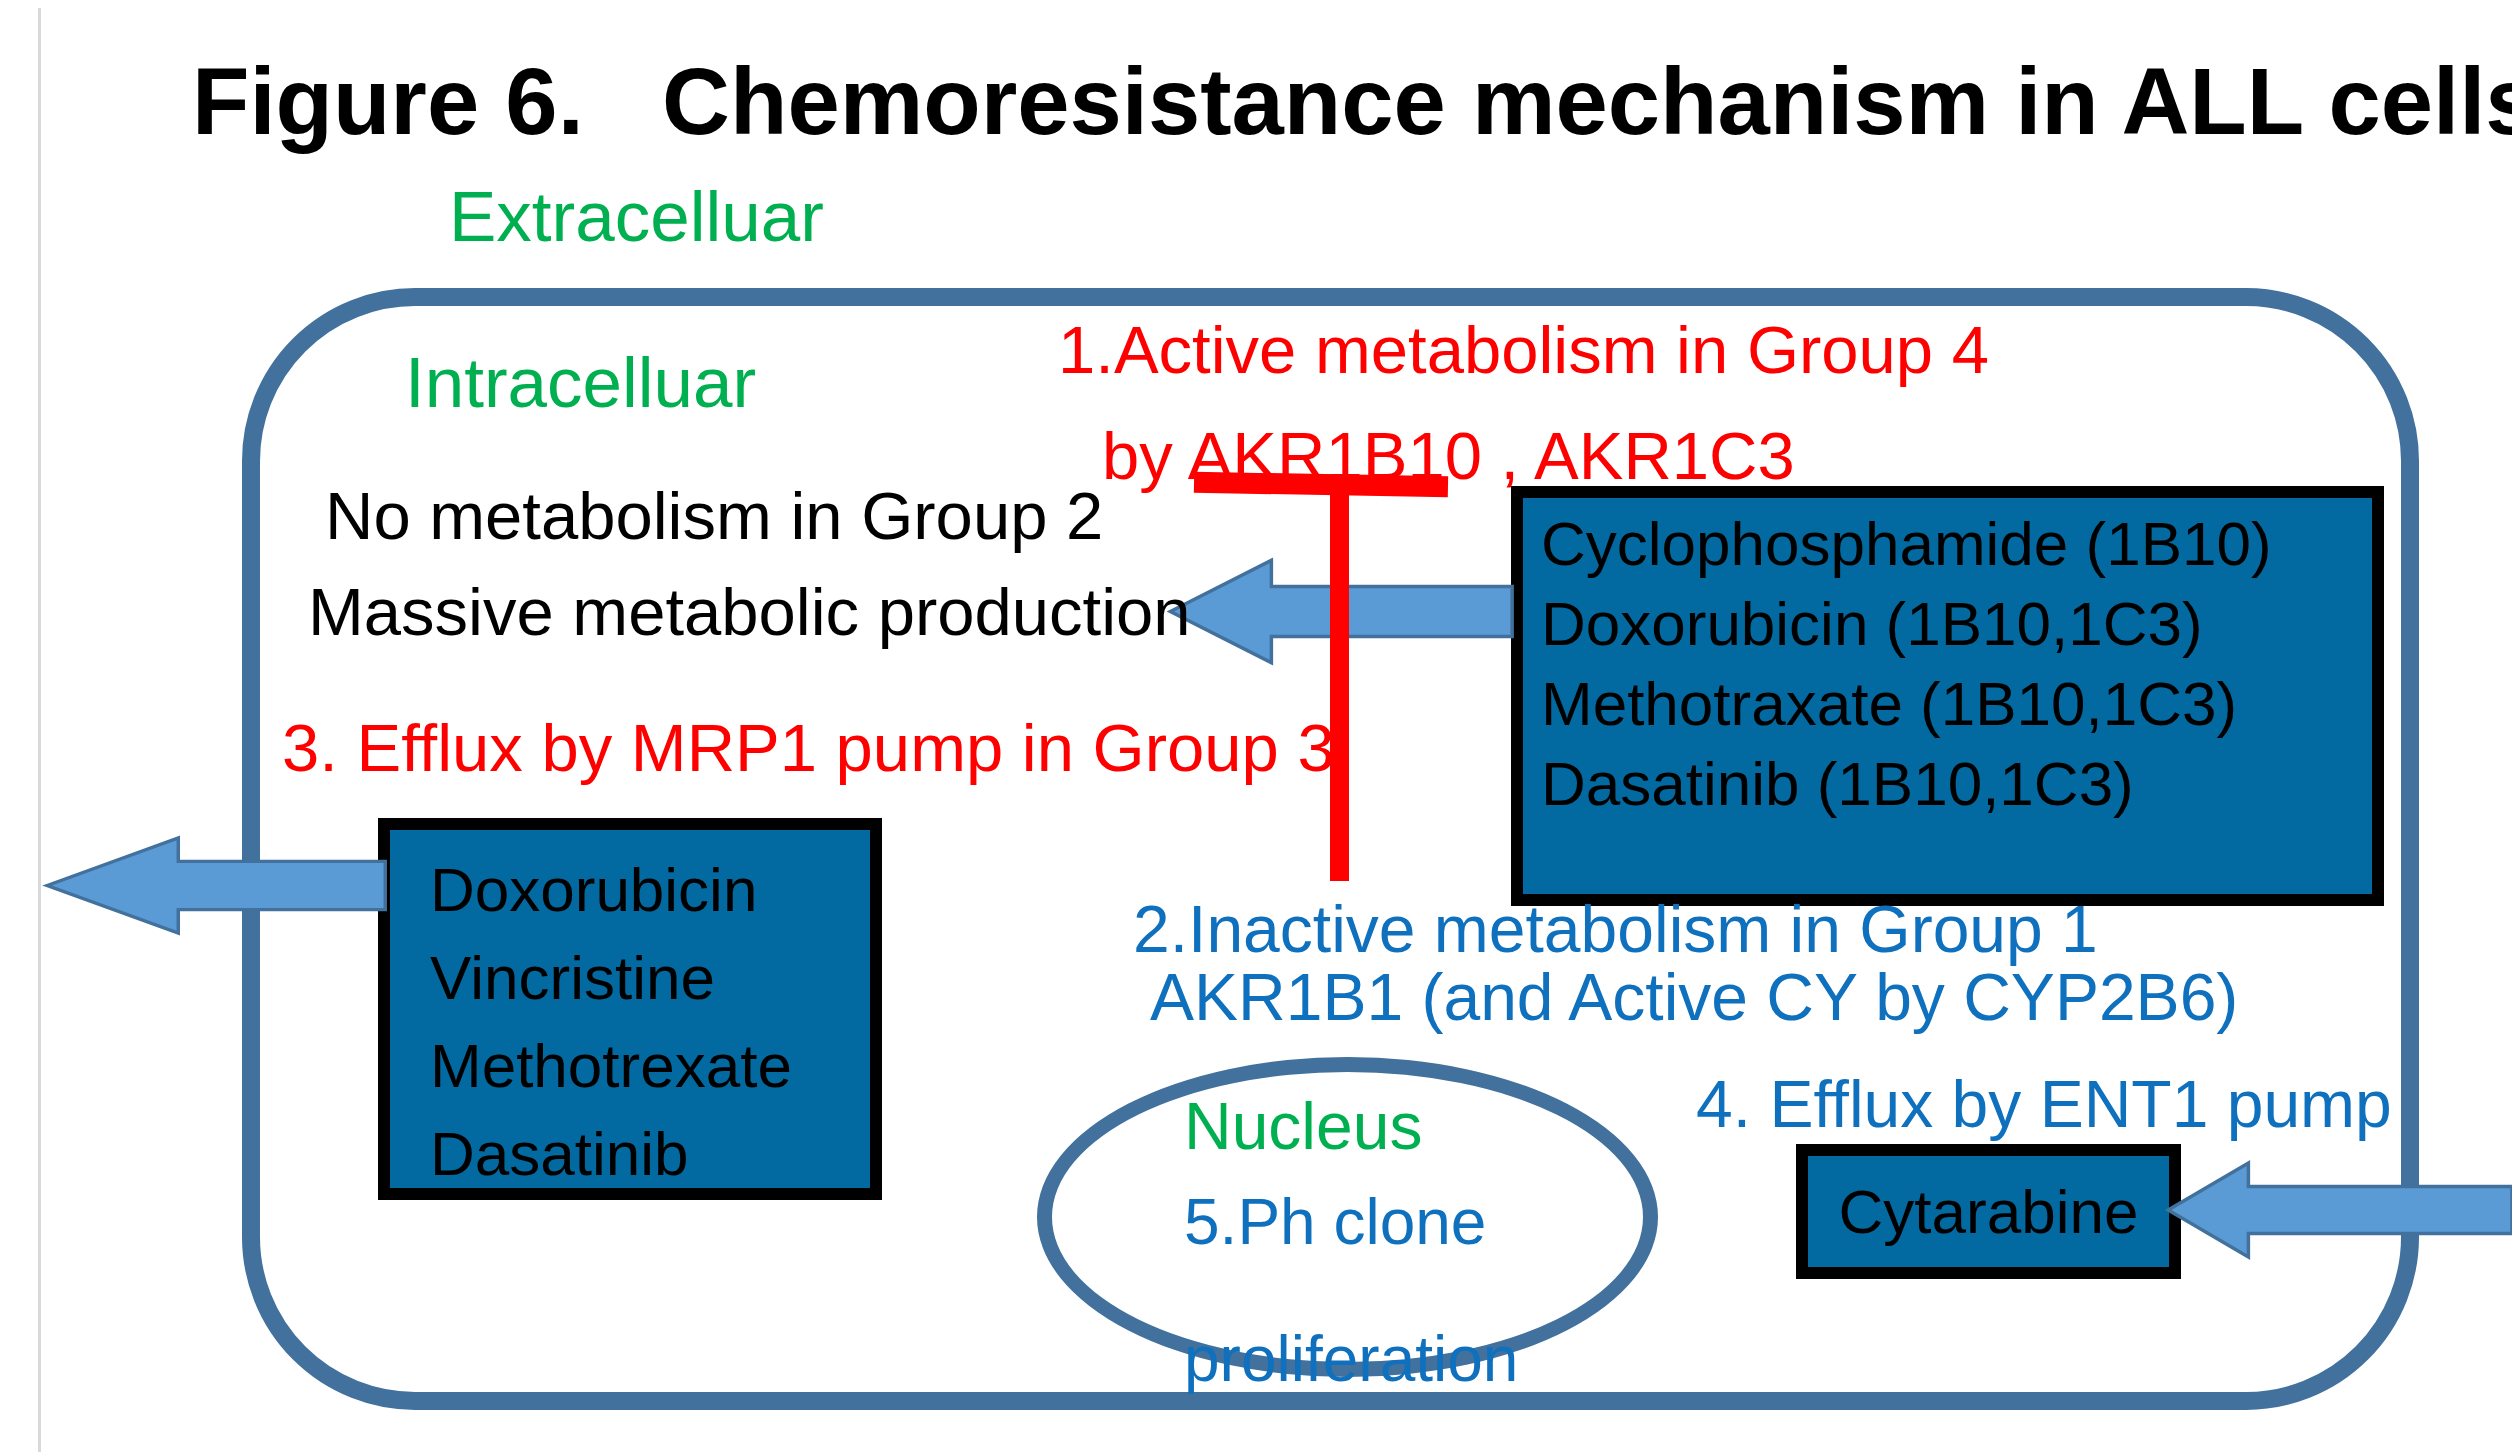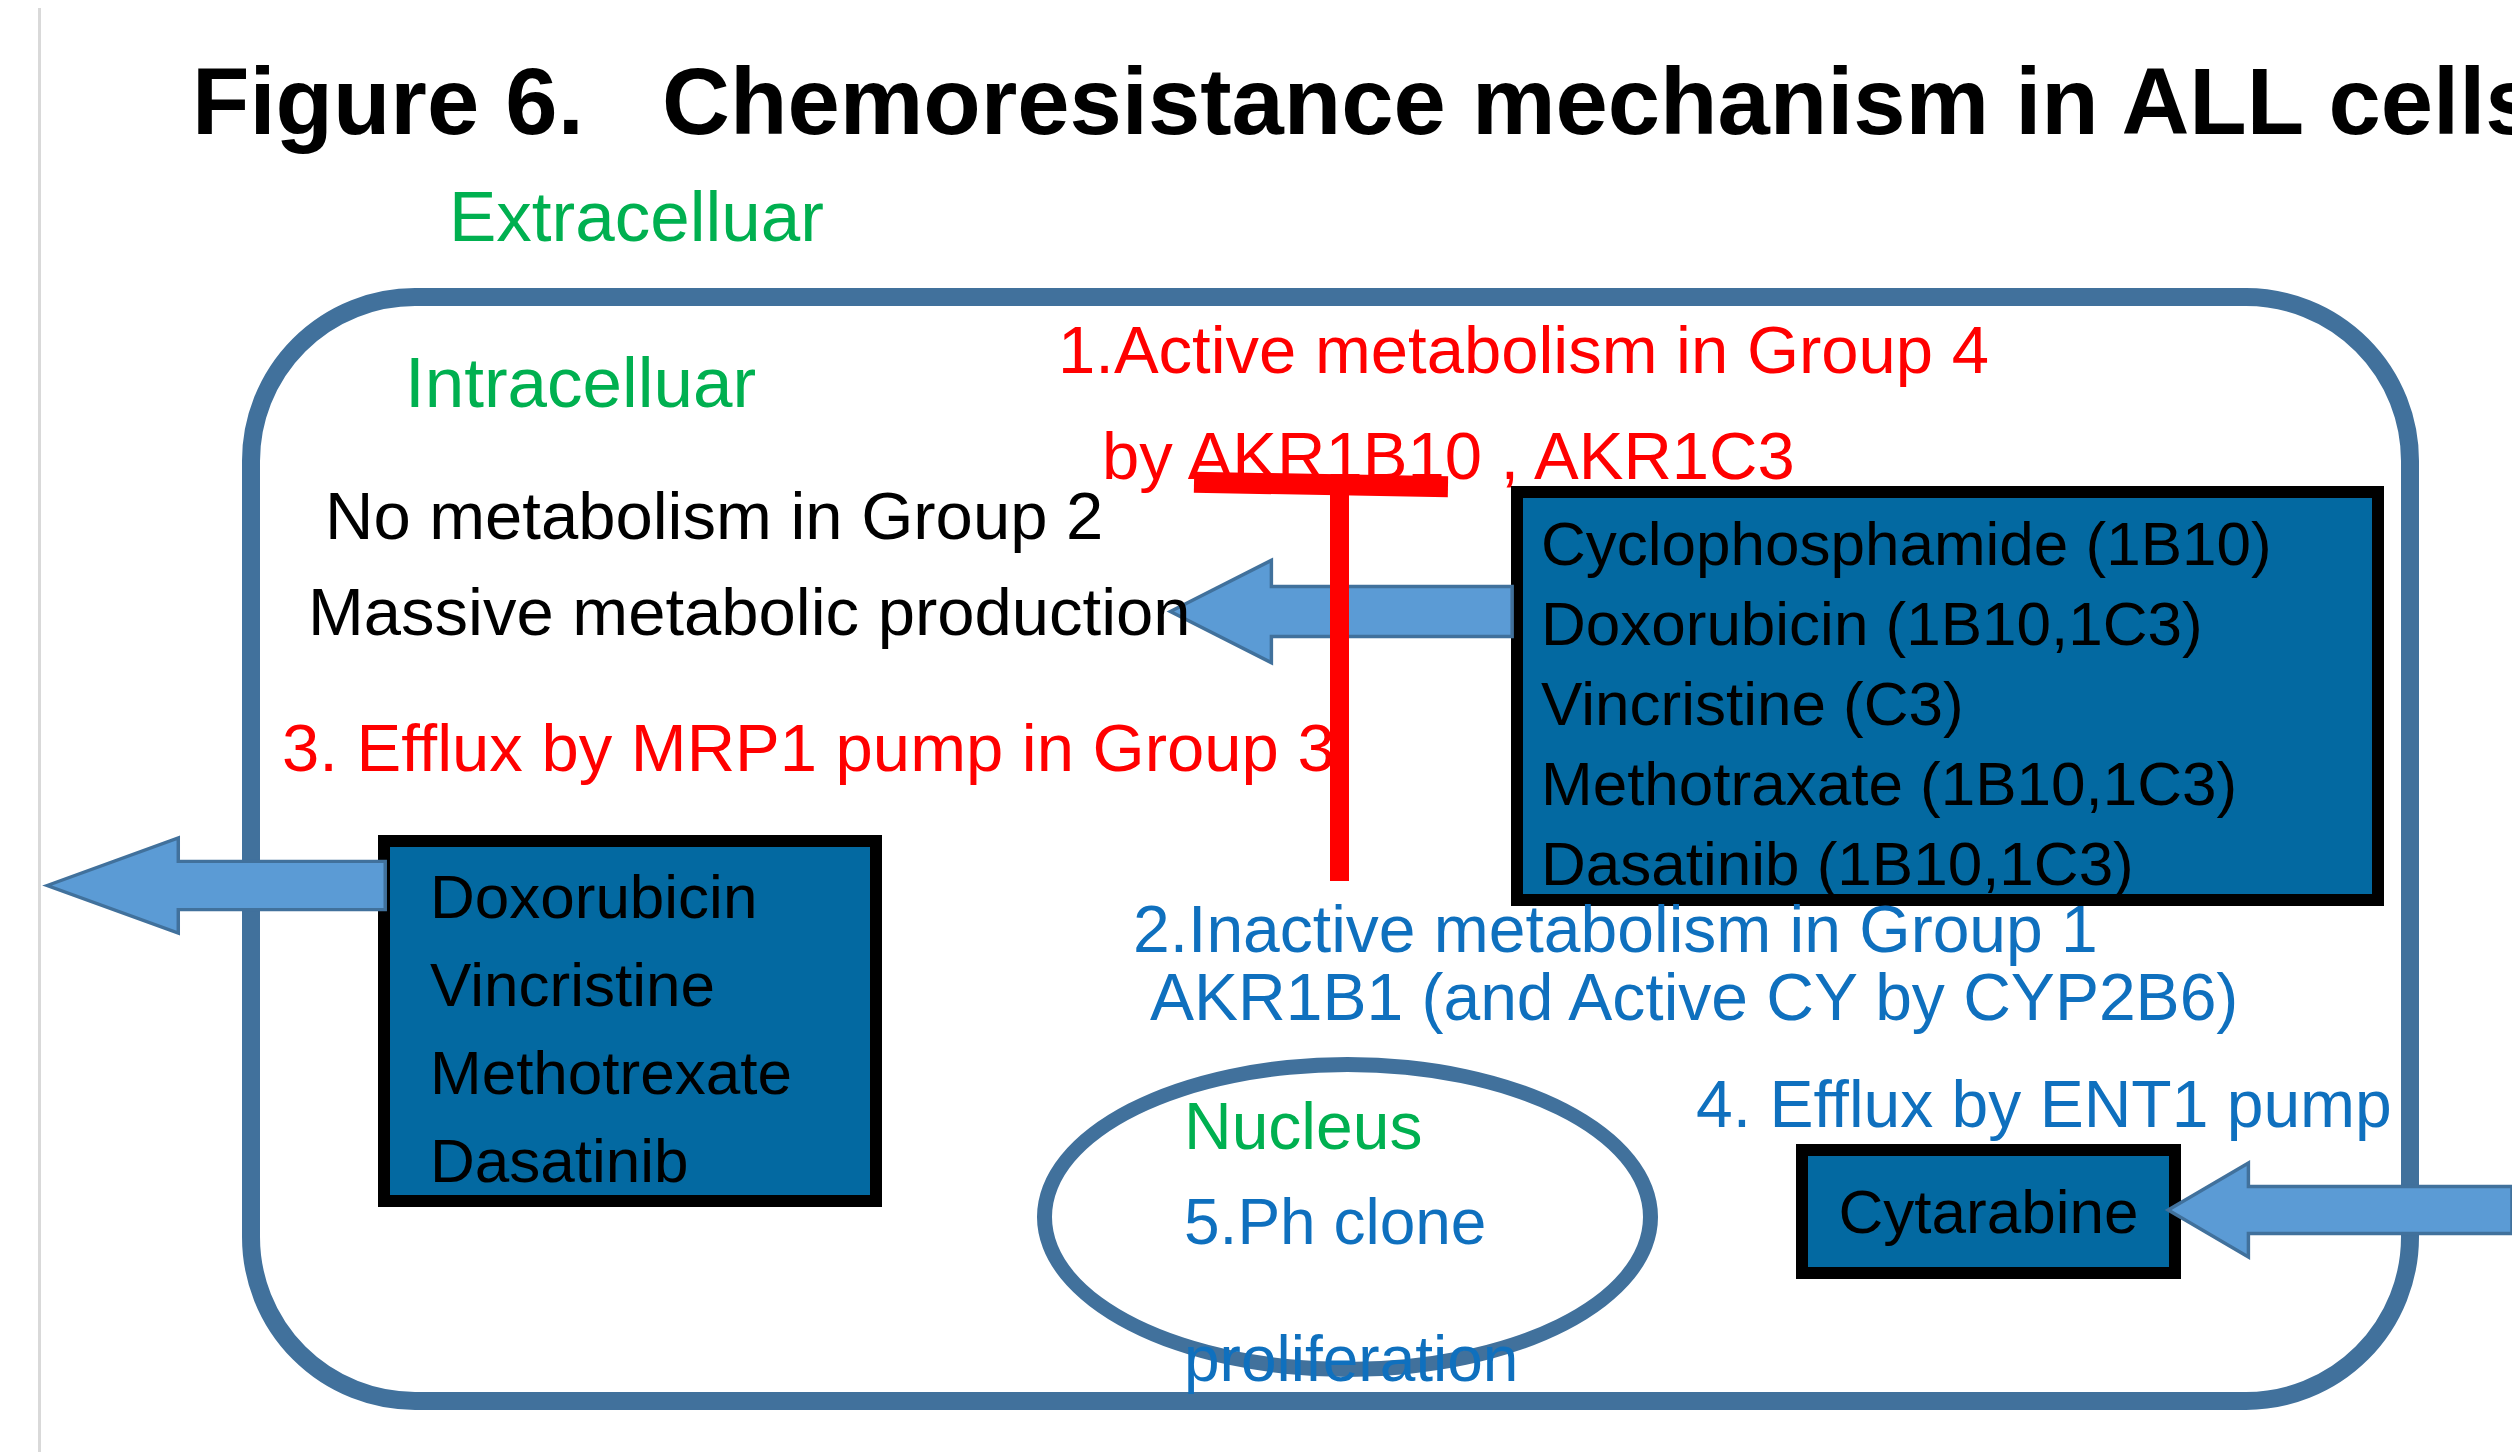--- a/index.html
+++ b/index.html
@@ -26,21 +26,21 @@
   #note-g2-line2{left:308px;top:575px;font-size:67px;z-index:6;}
   #note3{left:282px;top:711px;font-size:67px;z-index:6;}
   #note2-line1{left:1133px;top:893px;font-size:66px;z-index:6;}
   #note2-line2{left:1133px;top:961px;font-size:66px;z-index:6;margin-left:17px;}
   #note4{left:1696px;top:1068px;font-size:66px;z-index:6;}
   #inhibition-bar{left:1194px;top:474px;width:254px;height:21px;background:#FF0000;transform:rotate(1deg);z-index:5;}
   #inhibition-stem{left:1330px;top:485px;width:19.4px;height:396px;background:#FF0000;z-index:5;}
   .drugbox{background:#0369a1;border:12.4px solid #000;z-index:2;}
   #group4-box{left:1511px;top:486px;width:831px;height:390px;padding-left:18px;padding-top:5.5px;}
   #group4-box .line{font-size:62px;line-height:80px;color:#000;white-space:pre;}
-  #group3-box{left:378px;top:835px;width:440px;height:342px;padding-left:40px;padding-top:6px;}
+  #group3-box{left:378px;top:818px;width:440px;height:342px;padding-left:40px;padding-top:16px;}
   #group3-box .line{font-size:62px;line-height:88px;color:#000;white-space:pre;}
   #cytarabine-box{left:1796px;top:1144px;width:361px;height:111px;text-align:center;}
   #cytarabine-box .line{font-size:62px;line-height:111px;color:#000;white-space:pre;}
   #nucleus{
     left:1037px;top:1057px;width:591px;height:290px;
     border:15px solid #41719C;border-radius:50%;background:transparent;z-index:1;
   }
   #nucleus-label{left:1184px;top:1090px;font-size:66px;color:#00B050;z-index:6;}
   #note5-line1{left:1184px;top:1187px;font-size:64px;z-index:6;}
   #note5-line2{left:1184px;top:1324px;font-size:64px;z-index:6;}
@@ -83,21 +83,20 @@
   <polygon points="10,79 200,10 200,44 500,44 500,114 200,114 200,148" fill="#5B9BD5" stroke="#41719C" stroke-width="5"></polygon>
 </svg>
 
 <svg class="abs arrow-svg" style="left:2164px;top:1156px;" width="348" height="108" viewBox="0 0 503 156">
   <polygon points="6,78 122,10 122,44 503,44 503,112 122,112 122,146" fill="#5B9BD5" stroke="#41719C" stroke-width="5"></polygon>
 </svg>
 
 <div class="abs drugbox" id="group4-box">
   <div class="line">Cyclophosphamide (1B10)</div>
   <div class="line">Doxorubicin (1B10,1C3)</div>
-  <div class="line">Vincristine (C3)</div>
   <div class="line">Methotraxate (1B10,1C3)</div>
   <div class="line">Dasatinib (1B10,1C3)</div>
 </div>
 
 <div class="abs drugbox" id="group3-box">
   <div class="line">Doxorubicin</div>
   <div class="line">Vincristine</div>
   <div class="line">Methotrexate</div>
   <div class="line">Dasatinib</div>
 </div>

